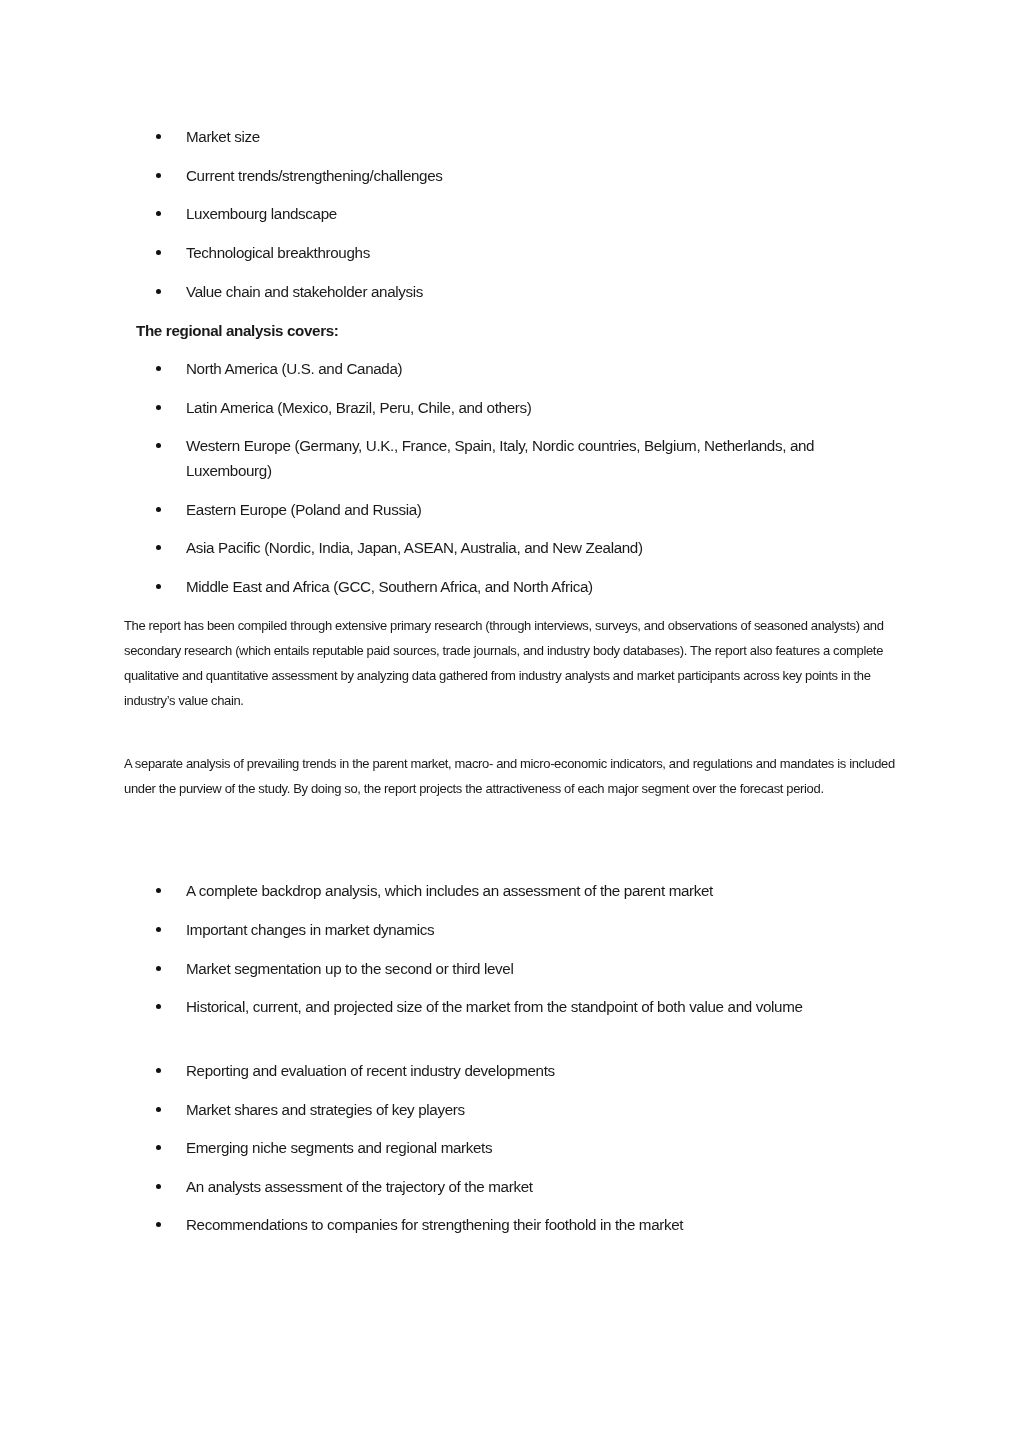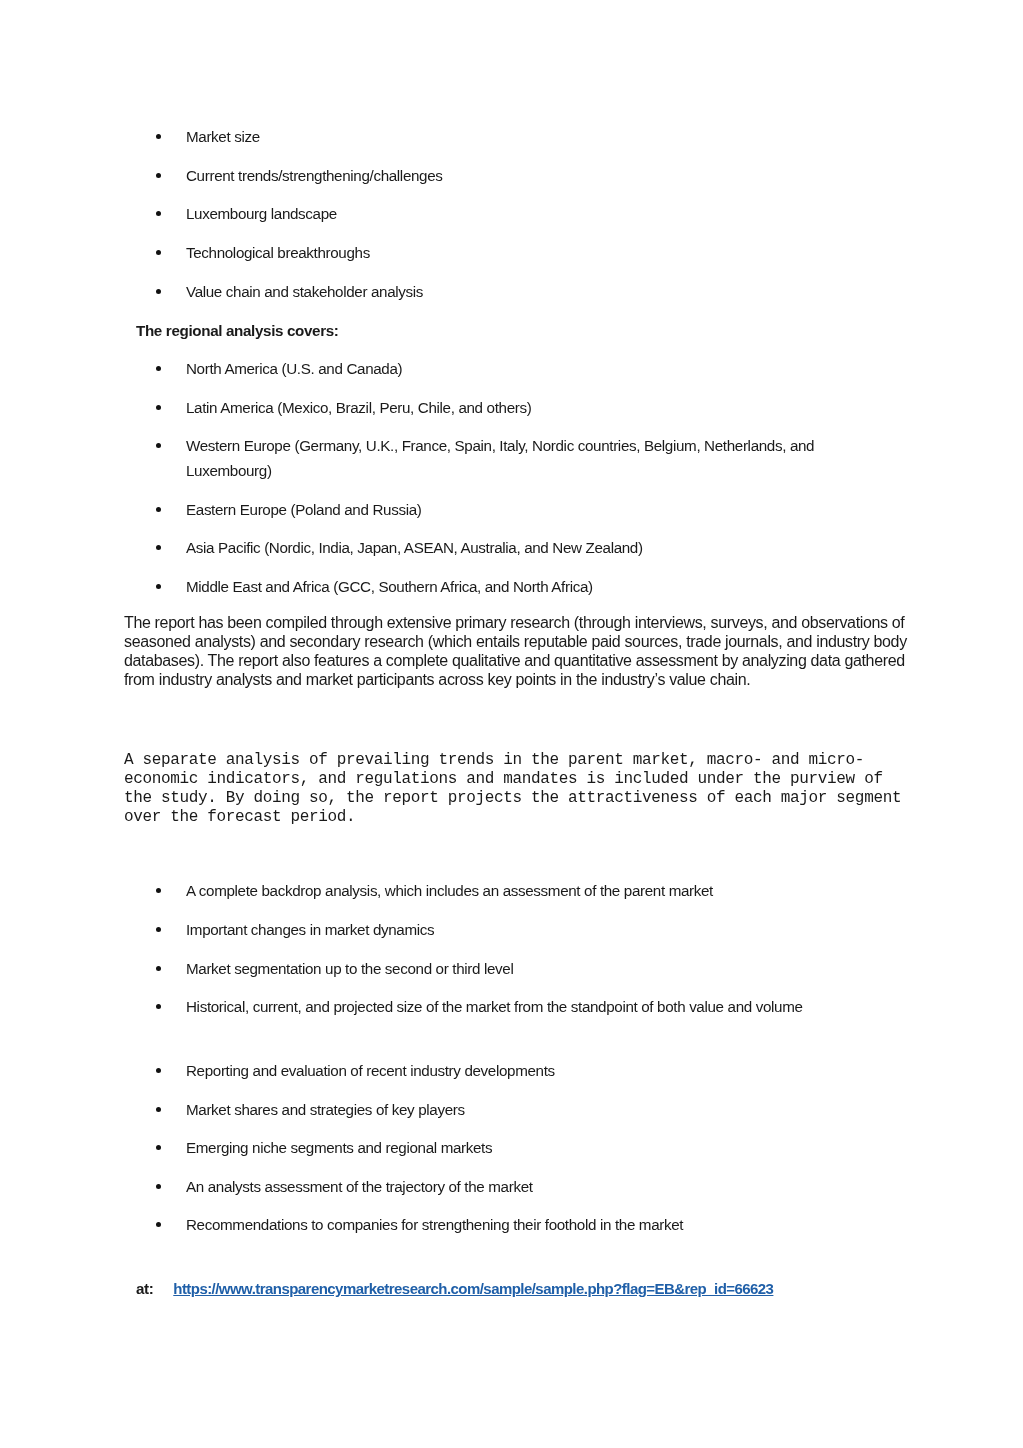--- a/index.html
+++ b/index.html
@@ -4,21 +4,21 @@
 <style>
   html, body { margin: 0; padding: 0; background: #ffffff; }
   body { width: 1023px; height: 1448px; position: relative; overflow: hidden;
          font-family: "Liberation Sans", sans-serif; color: #1a1a1a; }
   .page { position: absolute; left: 0; top: 0; width: 1023px; height: 1188px; }
   .blk { position: absolute; left: 124px; width: 780px; font-size: 15.2px; letter-spacing: -0.35px; line-height: 25px; }
   .bold { font-weight: bold; margin-left: 12px; }
   .li { position: absolute; left: 124px; width: 780px; font-size: 15.2px; letter-spacing: -0.35px; line-height: 25px; }
   .li .dot { position: absolute; left: 32px; top: 10px; width: 5px; height: 5px; border-radius: 50%; background: #111; }
   .li .txt { position: absolute; left: 62px; top: 0; width: 718px; display: block; }
-  .para { position: absolute; left: 124px; width: 790px; font-size: 16px; letter-spacing: -0.35px; line-height: 19px; }
+  .para { position: absolute; left: 124px; width: 790px; font-size: 13px; letter-spacing: -0.35px; line-height: 25px; }
   a.link { color: #1f5fa8; font-weight: bold; text-decoration: underline; }
 </style>
 </head>
 <body>
 
 <div class="page">
 
   <div class="li" style="top:124px;">
       <span class="dot"></span>
       <span class="txt">Market size</span>
@@ -61,21 +61,21 @@
   <div class="li" style="top:535px;">
       <span class="dot"></span>
       <span class="txt">Asia Pacific (Nordic, India, Japan, ASEAN, Australia, and New Zealand)</span>
     </div>
   <div class="li" style="top:574px;">
       <span class="dot"></span>
       <span class="txt">Middle East and Africa (GCC, Southern Africa, and North Africa)</span>
     </div>
 
   <div class="para" style="top:613px;">The report has been compiled through extensive primary research (through interviews, surveys, and observations of seasoned analysts) and secondary research (which entails reputable paid sources, trade journals, and industry body databases). The report also features a complete qualitative and quantitative assessment by analyzing data gathered from industry analysts and market participants across key points in the industry’s value chain.</div>
-  <div class="para" style="top:751px;font-family:Liberation Mono, monospace;">A separate analysis of prevailing trends in the parent market, macro- and micro-economic indicators, and regulations and mandates is included under the purview of the study. By doing so, the report projects the attractiveness of each major segment over the forecast period.</div>
+  <div class="para" style="top:751px;">A separate analysis of prevailing trends in the parent market, macro- and micro-economic indicators, and regulations and mandates is included under the purview of the study. By doing so, the report projects the attractiveness of each major segment over the forecast period.</div>
 
 
   <div class="li" style="top:878px;">
       <span class="dot"></span>
       <span class="txt">A complete backdrop analysis, which includes an assessment of the parent market</span>
     </div>
   <div class="li" style="top:917px;">
       <span class="dot"></span>
       <span class="txt">Important changes in market dynamics</span>
     </div>
@@ -101,19 +101,14 @@
     </div>
   <div class="li" style="top:1174px;">
       <span class="dot"></span>
       <span class="txt">An analysts assessment of the trajectory of the market</span>
     </div>
   <div class="li" style="top:1212px;">
       <span class="dot"></span>
       <span class="txt">Recommendations to companies for strengthening their foothold in the market</span>
     </div>
 
-  <div class="blk bold" style="top:1276px; width:800px; white-space:nowrap;">
-    <span>at:</span>
-    <span style="display:inline-block; width:12px;"></span>
-    <a class="link" href="#" style="font-size:15px; letter-spacing:-0.55px;">https://www.transparencymarketresearch.com/sample/sample.php?flag=EB&amp;rep_id=66623</a>
-  </div>
 
 </div>
 
 </body></html>

